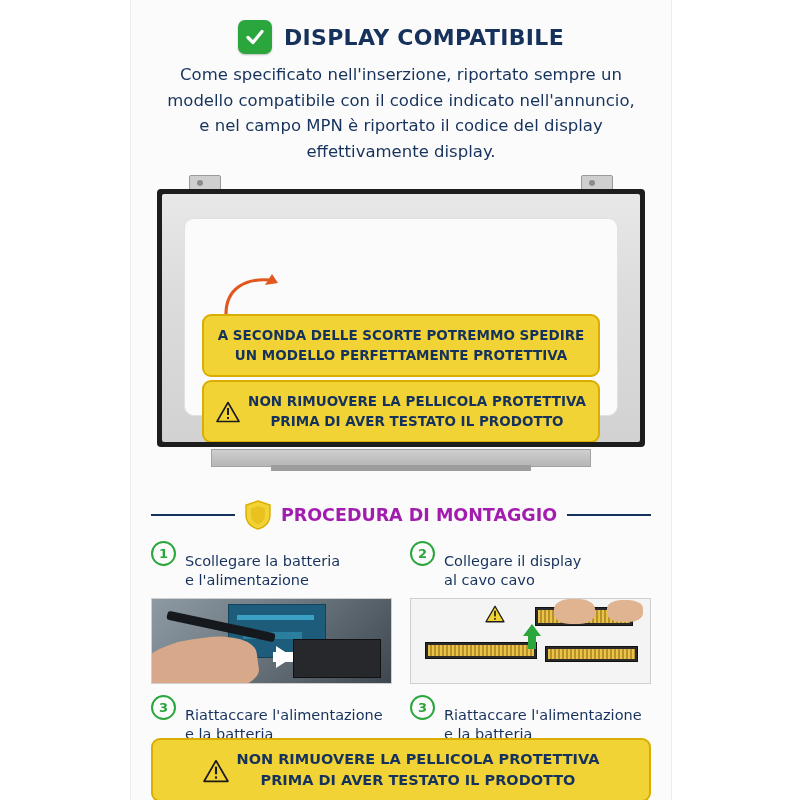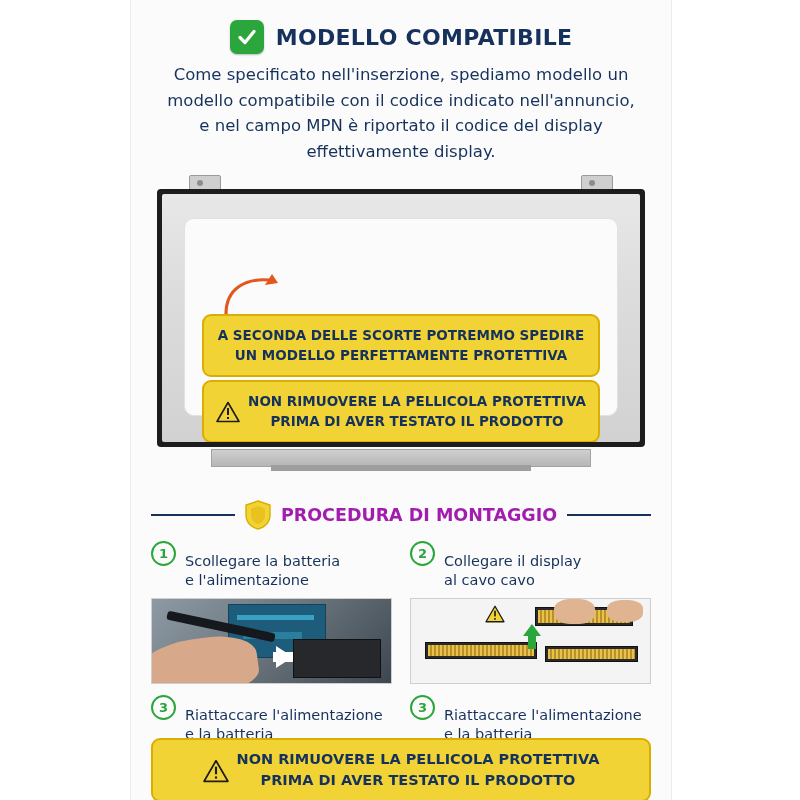--- a/index.html
+++ b/index.html
@@ -383,25 +383,25 @@
 
 <div class="page">
   <div class="sheet">
 
     <div class="header">
       <span class="check-badge">
         <svg width="22" height="22" viewBox="0 0 22 22" aria-hidden="true">
           <polyline points="4,11.5 9,16.5 18,5.5" fill="none" stroke="#ffffff" stroke-width="3.2" stroke-linecap="round" stroke-linejoin="round"></polyline>
         </svg>
       </span>
-      <span class="header-title">MODELLO COMPATIBILE</span>
+      <span class="header-title">DISPLAY COMPATIBILE</span>
     </div>
 
     <div class="intro">
-      <div>Come specificato nell'inserzione, spediamo modello un</div>
+      <div>Come specificato nell'inserzione, riportato sempre un</div>
       <div>modello compatibile con il codice indicato nell'annuncio,</div>
       <div>e nel campo MPN è riportato il codice del display</div>
       <div>effettivamente display.</div>
     </div>
 
     <div class="panel-wrap">
       <div class="bracket left"></div>
       <div class="bracket right"></div>
 
       <div class="screen-outer">

